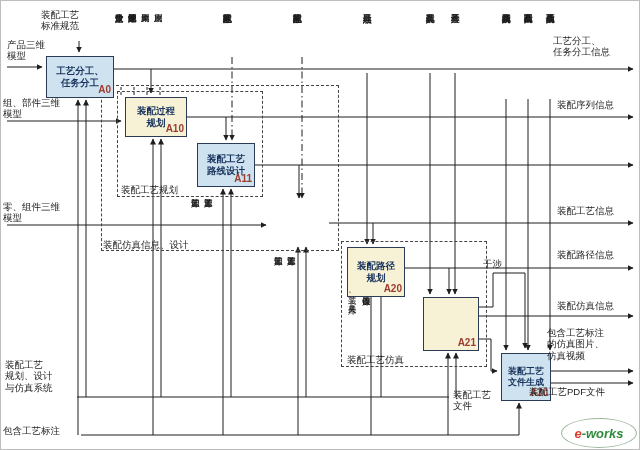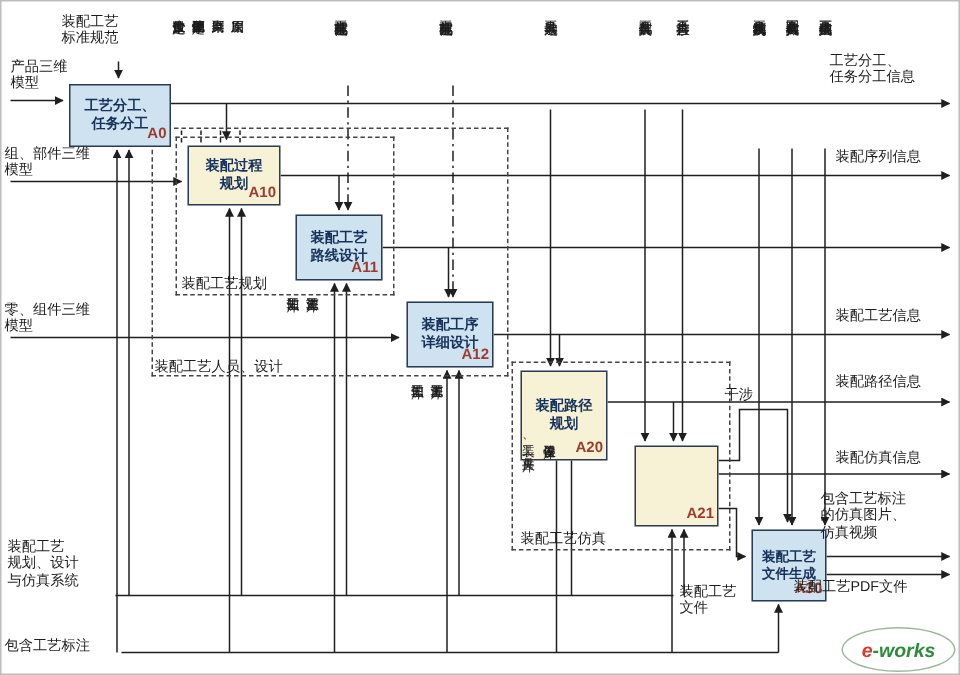--- a/index.html
+++ b/index.html
@@ -113,26 +113,21 @@
   <div class="bx cream" style="left:124px;top:96px;width:62px;height:40px">
     <span class="bl">装配过程
 规划</span>
     <span class="bc">A10</span>
   </div>
   <div class="bx blue" style="left:196px;top:142px;width:58px;height:44px">
     <span class="bl">装配工艺
 路线设计</span>
     <span class="bc">A11</span>
   </div>
-  <div class="bx blue" style="left:270px;top:200px;width:58px;height:44px">
-    <span class="bl">装配工序
-详细设计</span>
-    <span class="bc">A12</span>
-  </div>
-  <div class="bx cream" style="left:346px;top:246px;width:58px;height:60px">
+  <div class="bx cream" style="left:346px;top:246px;width:58px;height:50px">
     <span class="bl">装配路径
 规划</span>
     <span class="bc">A20</span>
   </div>
   <div class="bx cream" style="left:422px;top:296px;width:56px;height:54px">
     <span class="bc">A21</span>
   </div>
   <div class="bx blue" style="left:500px;top:352px;width:50px;height:48px;font-size:9px">
     <span class="bl">装配工艺
 文件生成</span>
@@ -170,21 +165,21 @@
   <div class="lb" style="left:556px;top:98px;width:80px">装配序列信息</div>
   <div class="lb" style="left:556px;top:204px;width:80px">装配工艺信息</div>
   <div class="lb" style="left:556px;top:248px;width:80px">装配路径信息</div>
   <div class="lb" style="left:556px;top:299px;width:80px">装配仿真信息</div>
   <div class="lb" style="left:528px;top:385px;width:108px">装配工艺PDF文件</div>
   <div class="lb" style="left:546px;top:326px;width:90px">包含工艺标注
 的仿真图片、
 仿真视频</div>
 
   <div class="lb" style="left:120px;top:183px">装配工艺规划</div>
-  <div class="lb" style="left:102px;top:238px">装配工艺人员、设计</div>
+  <div class="lb" style="left:102px;top:238px">装配仿真信息、设计</div>
   <div class="vt sm" style="left:189px;top:191px">工艺知识库</div>
   <div class="vt sm" style="left:202px;top:191px">工艺资源库</div>
   <div class="vt sm" style="left:272px;top:249px">工艺知识库</div>
   <div class="vt sm" style="left:285px;top:249px">工艺资源库</div>
   <div class="vt sm" style="left:346px;top:289px">工装、夹具库</div>
   <div class="vt sm" style="left:360px;top:289px">仪器设备库</div>
   <div class="lb" style="left:482px;top:257px">干涉</div>
   <div class="lb" style="left:346px;top:353px">装配工艺仿真</div>
   <div class="lb" style="left:452px;top:388px;width:48px">装配工艺
 文件</div>

